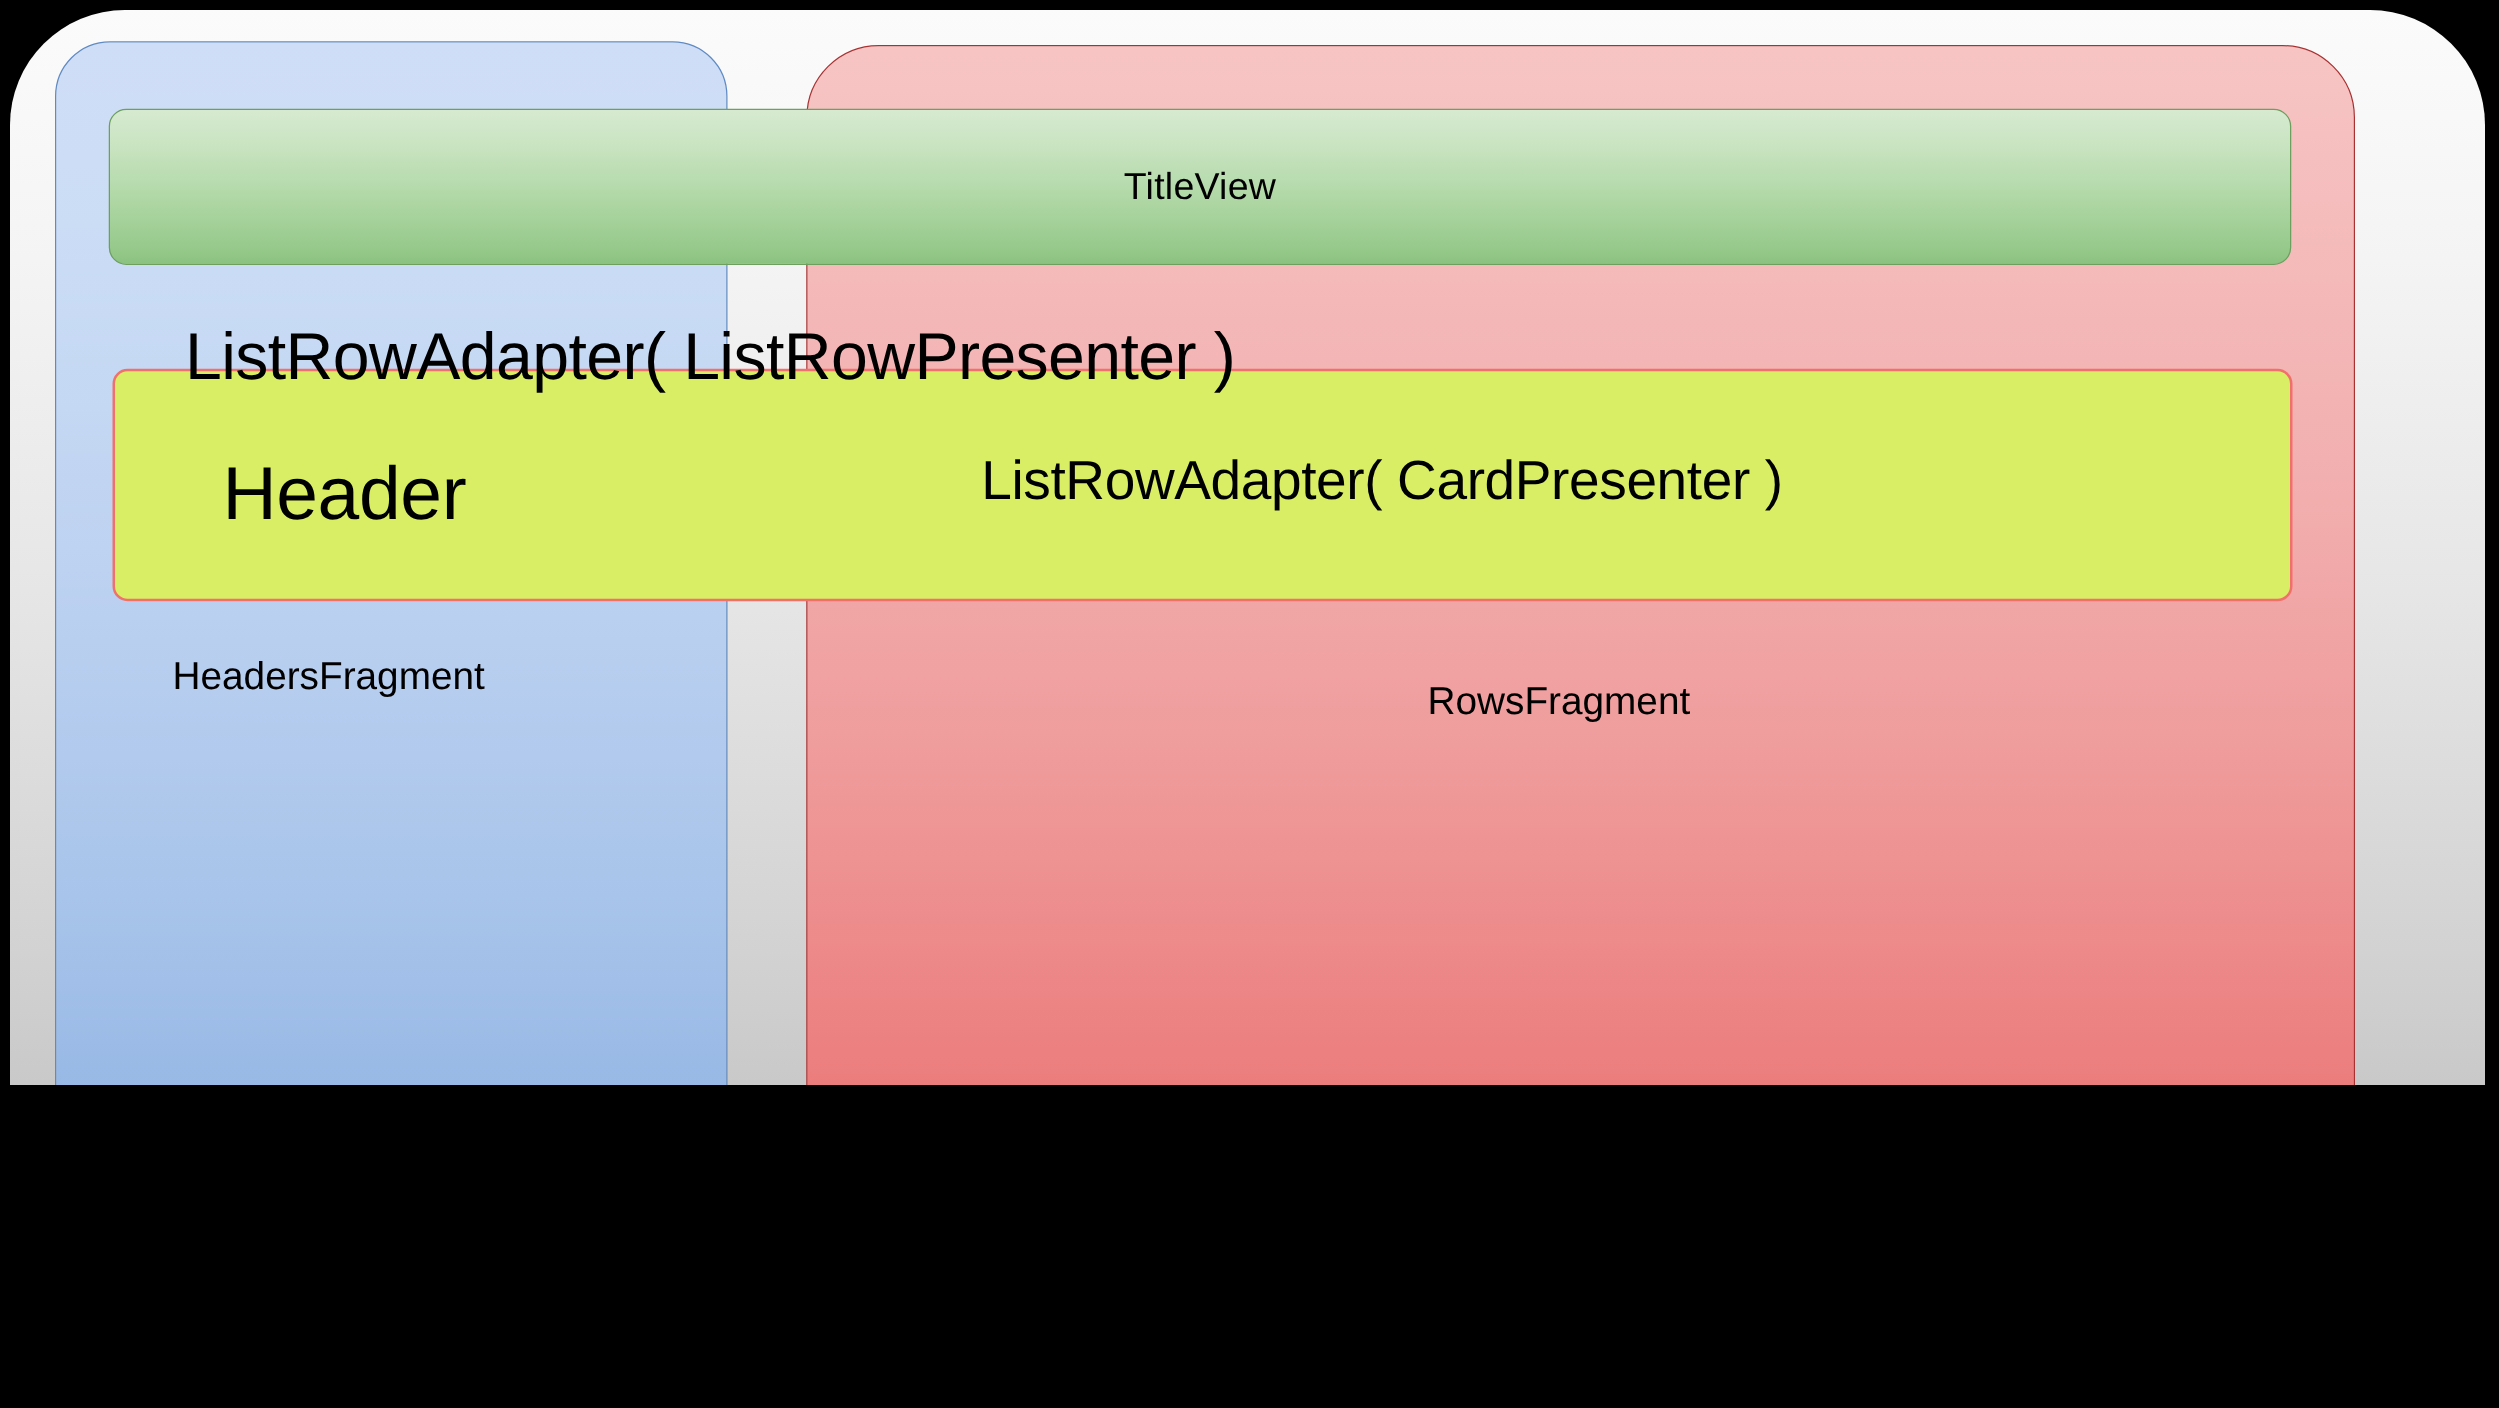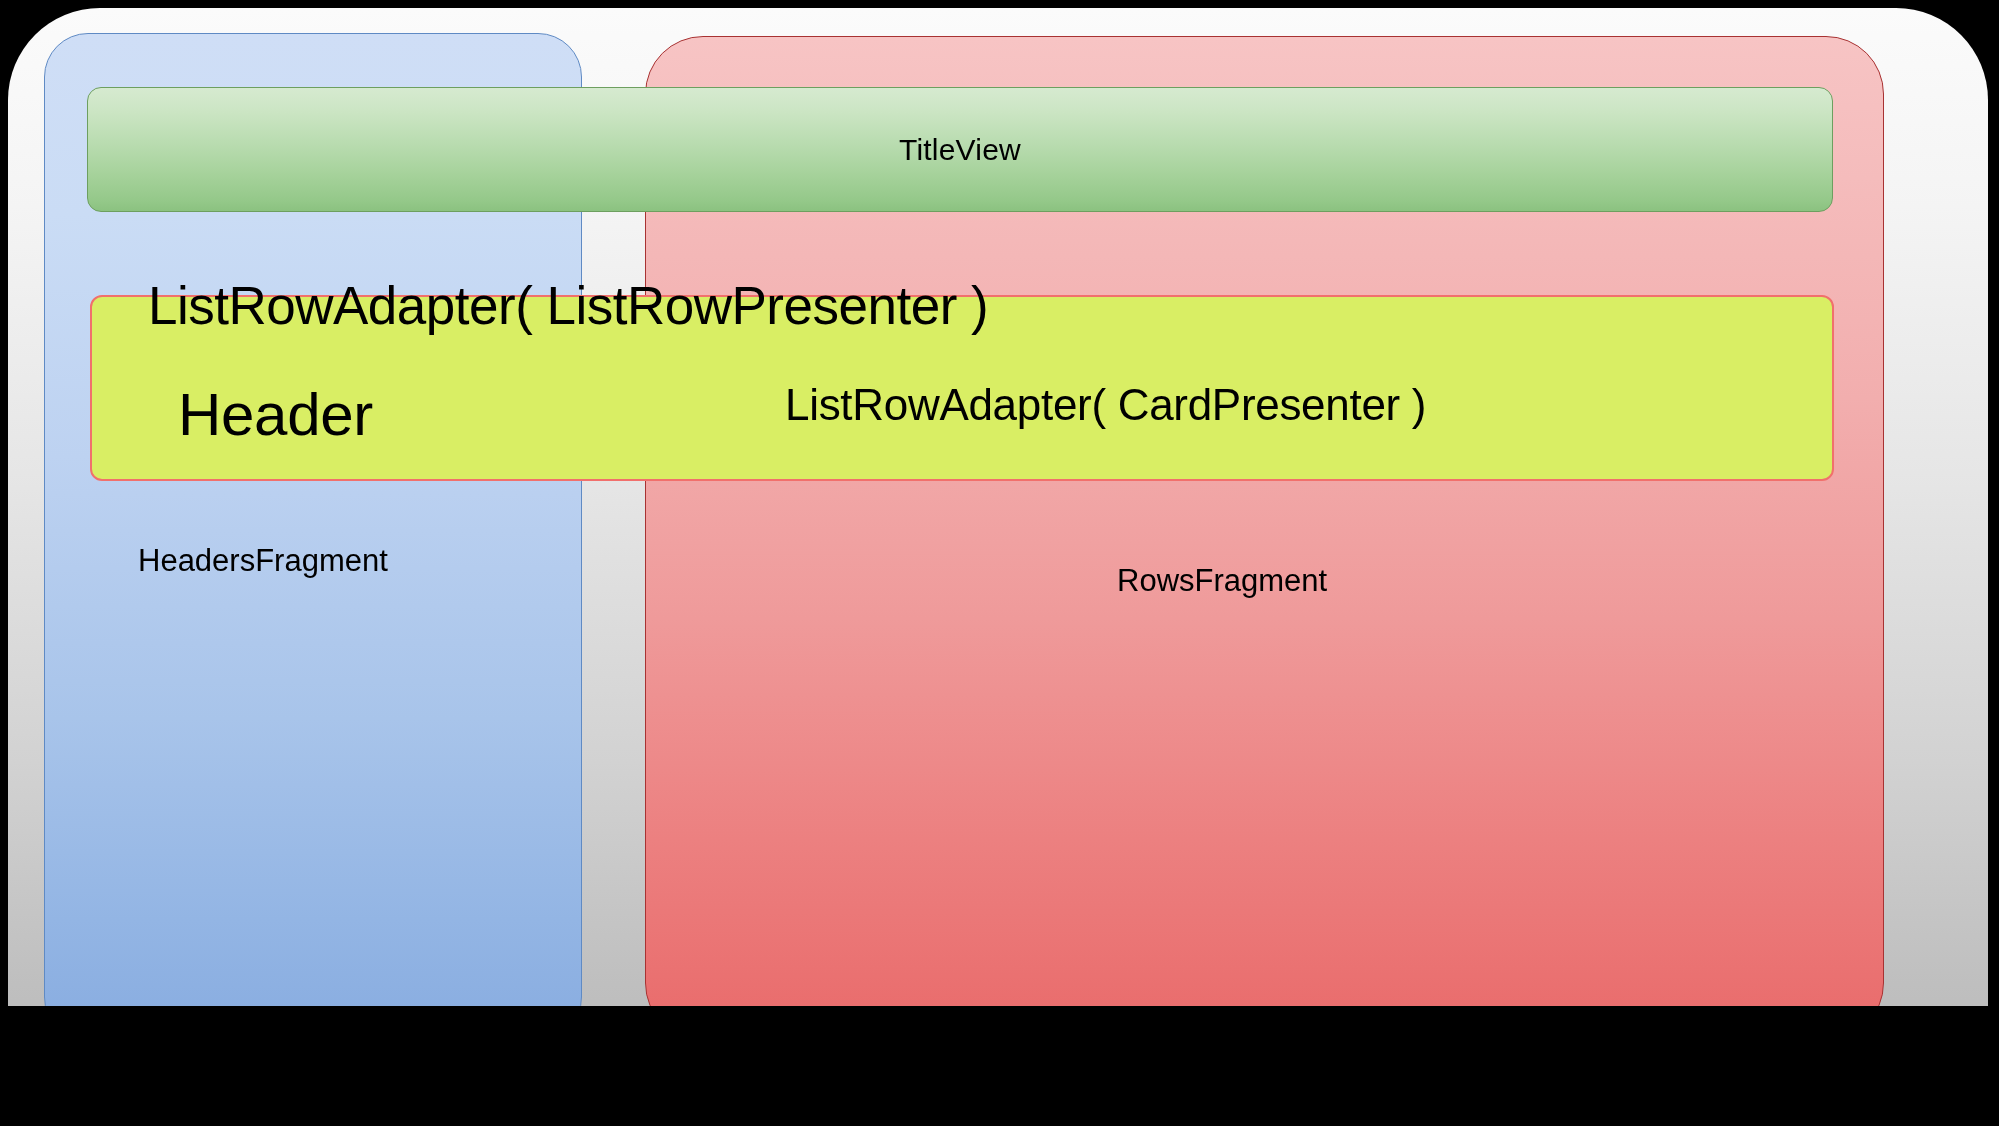--- a/index.html
+++ b/index.html
@@ -7,21 +7,21 @@
     margin: 0;
     padding: 0;
     background: #000000;
   }
   body {
     font-family: "Liberation Sans", sans-serif;
   }
   #canvas {
     position: relative;
     width: 1999px;
-    height: 1006px;
+    height: 868px;
     background: #000000;
     overflow: hidden;
   }
 
   
   .outer-shell {
     position: absolute;
     left: 8px;
     top: 8px;
     width: 1980px;
@@ -91,21 +91,20 @@
     border: 2px solid #f1706c;
     box-sizing: border-box;
   }
 
   
   .lbl {
     position: absolute;
     color: #000000;
     font-family: "Liberation Sans", sans-serif;
     white-space: nowrap;
-    margin-top: 20px;
   }
 
   .lbl-listrowadapter-presenter {
     left: 148px;
     top: 255px;
     font-size: 53px;
     letter-spacing: -0.5px;
   }
 
   .lbl-header {
@@ -122,21 +121,21 @@
     letter-spacing: -0.3px;
   }
 
   .lbl-headersfragment {
     left: 138px;
     top: 523px;
     font-size: 31px;
   }
 
   .lbl-rowsfragment {
-    left: 1117px;
+    left: 1142px;
     top: 543px;
     font-size: 31px;
     text-align: center;
   }
 </style>
 </head>
 <body>
 
 <div id="canvas">
 

